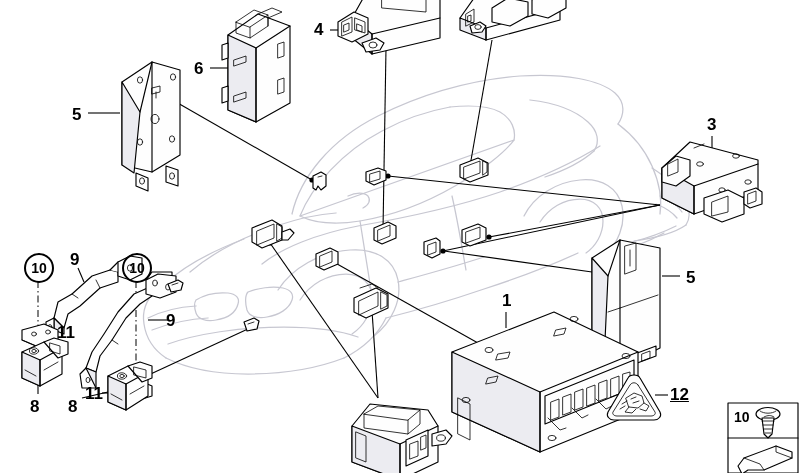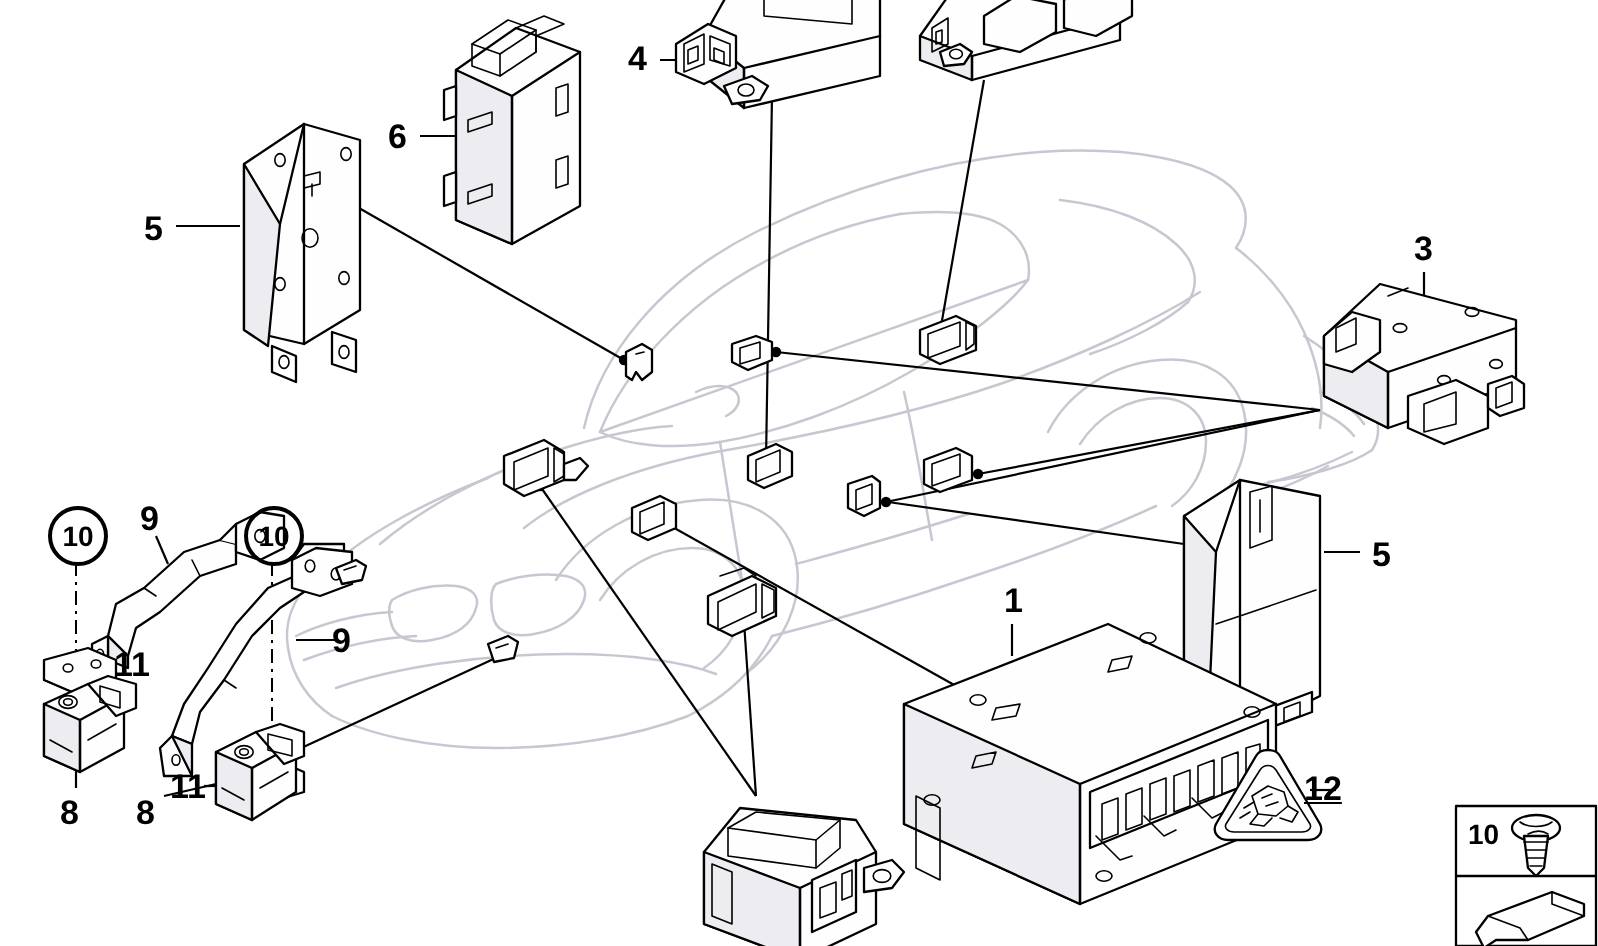--- a/index.html
+++ b/index.html
@@ -470,17 +470,17 @@
   <div class="callout" style="left:686px;top:269px;">5</div>
   <div class="callout" style="left:194px;top:60px;">6</div>
   <div class="callout" style="left:30px;top:398px;">8</div>
   <div class="callout" style="left:68px;top:398px;">8</div>
   <div class="callout" style="left:70px;top:251px;">9</div>
   <div class="callout" style="left:166px;top:312px;">9</div>
   <div class="callout circled" style="left:24px;top:253px;">10</div>
   <div class="callout circled" style="left:122px;top:253px;">10</div>
   <div class="callout" style="left:57px;top:324px;">11</div>
   <div class="callout" style="left:85px;top:385px;">11</div>
-  <div class="callout" style="left:652px;top:386px;text-decoration:underline;">12</div>
+  <div class="callout" style="left:670px;top:386px;text-decoration:underline;">12</div>
 
   <div class="legend-cell-num" style="left:734px;top:409px;">10</div>
 
 </div>
 
 </body></html>

